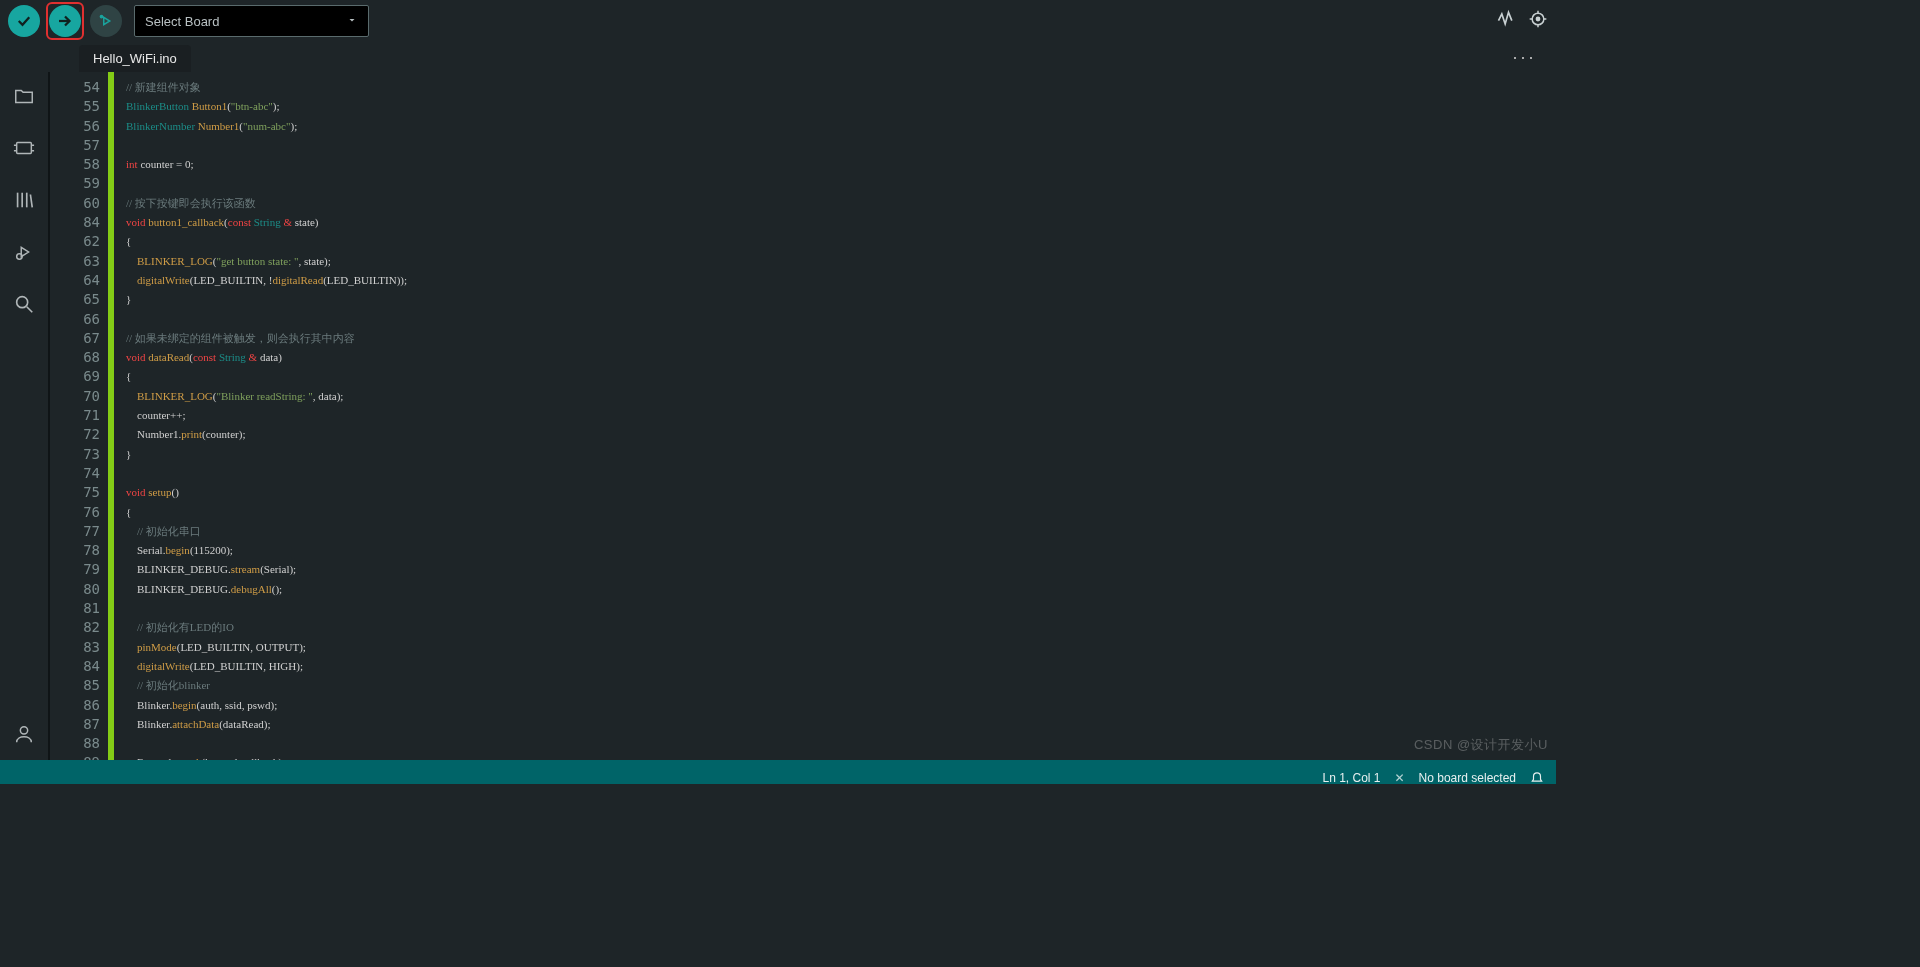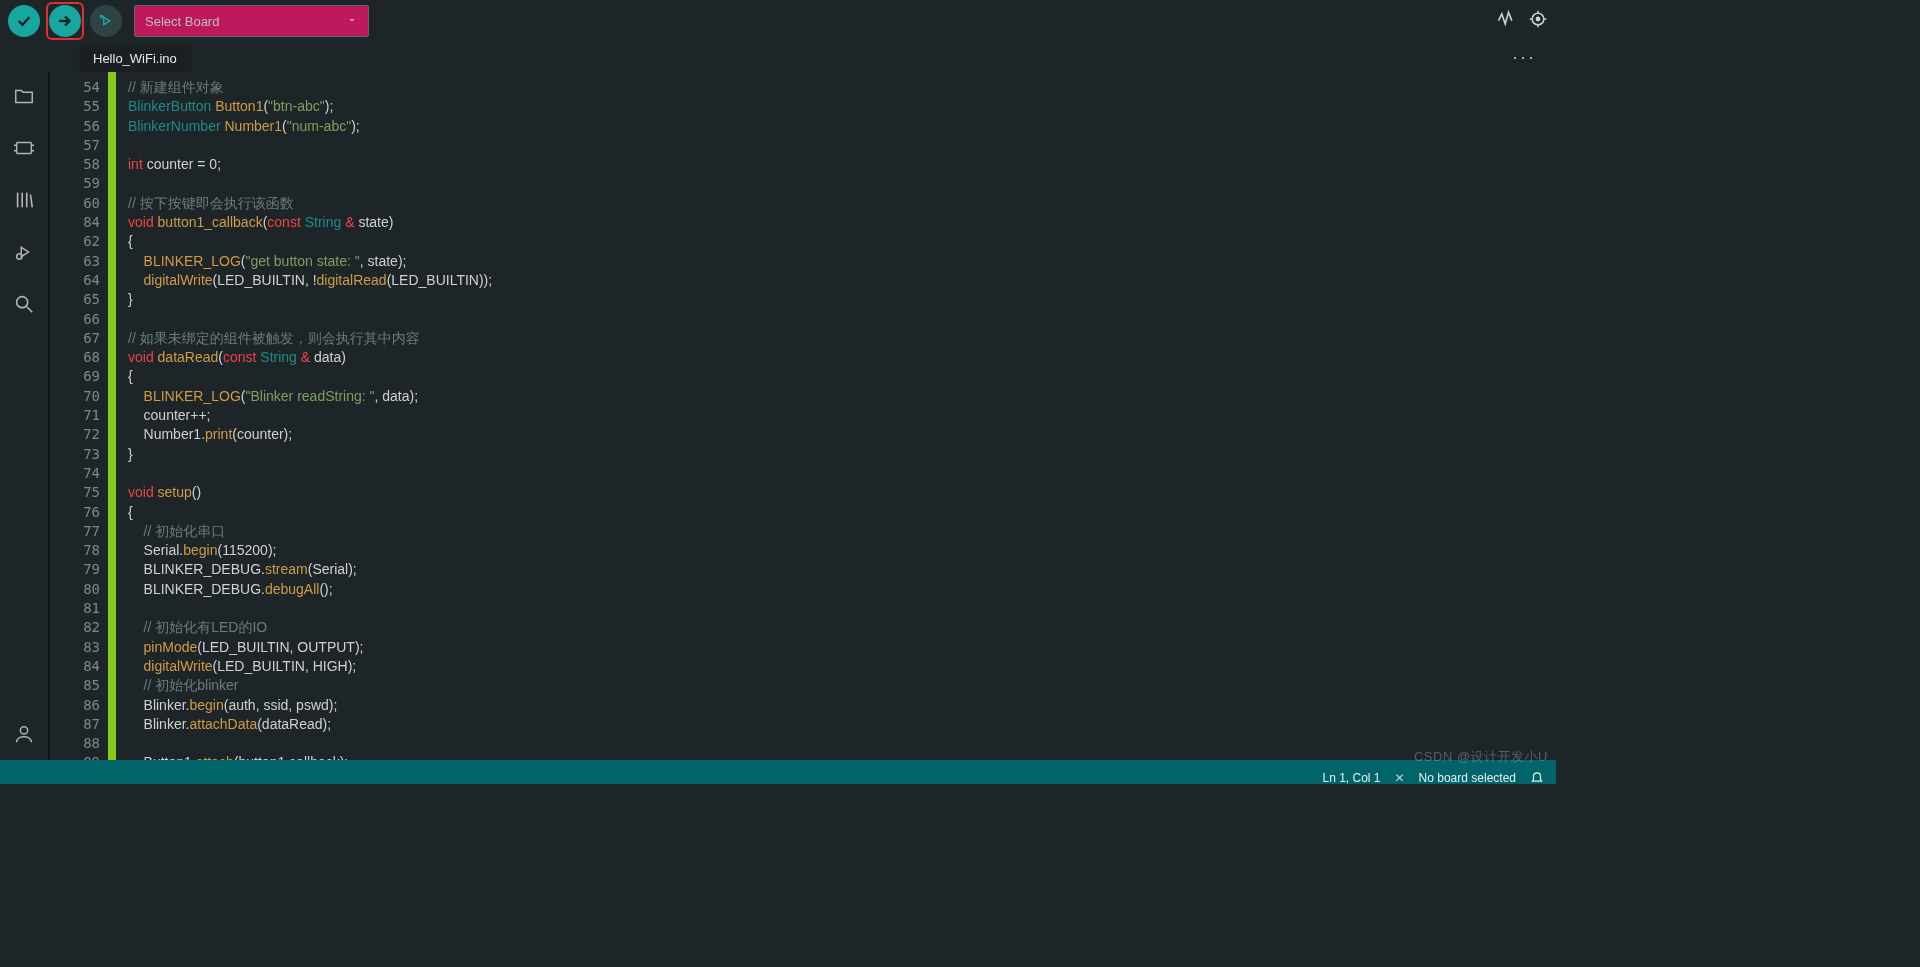--- a/index.html
+++ b/index.html
@@ -34,21 +34,21 @@
   padding: 1px;
   margin: 0 2px;
 }
 .upload-hl .tb-btn { margin: 0; }
 .tb-btn.dbg { background: #2f4344; }
 .board-select {
   margin-left: 8px;
   width: 235px; height: 32px;
   border: 1px solid #5a6b6d;
   border-radius: 2px;
-  background: #be185d;
+  background: #000000;
   display: flex; align-items: center; justify-content: space-between;
   padding: 0 10px;
   color: #b8c0c2; font-size: 13px;
   cursor: pointer;
 }
 .tb-right { margin-left: auto; display: flex; gap: 12px; align-items: center; }
 .tb-right svg { width: 20px; height: 20px; }
 
 .tabbar {
   height: 30px;
@@ -103,24 +103,24 @@
   color: #7a8a8c;
   font-family: Consolas, monospace;
   font-size: 14px;
   line-height: 19.3px;
   padding: 6px 8px 8px 0;
   user-select: none;
 }
 .gutter div { height: 19.3px; }
 .code {
   flex: 1;
-  border-left: 8px solid #84cc16;
+  border-left: 6px solid #84cc16;
   padding: 6px 0 0 12px;
-  font-family: Liberation Sans, sans-serif;
-  font-size: 14px;
+  font-family: Liberation Serif, serif;
+  font-size: 11px;
   line-height: 19.3px;
   white-space: pre;
   color: #d0d0d0;
   overflow: hidden;
 }
 .code .ln { height: 19.3px; }
 .c-cmt   { color: #6b7b7d; }
 .c-type  { color: #1c8c87; }
 .c-type2 { color: #1c8c87; }
 .c-ident { color: #cf9c46; margin-top: 36px; }
@@ -132,21 +132,21 @@
 .statusbar {
   height: 36px;
   background: #006468;
   color: #e6f0f0;
   font-size: 12px;
   display: flex; align-items: center;
   padding: 16px 12px;
 }
 .sb-right { margin-left: auto; display: flex; gap: 14px; align-items: center; }
 .watermark {
-  position: absolute; right: 8px; bottom: 18px;
+  position: absolute; right: 8px; bottom: 30px;
   color: rgba(200,200,200,0.35);
   font-size: 13px; letter-spacing: 0.5px;
   pointer-events: none;
 }
 </style>
 </head>
 <body>
 
 <div class="toolbar">
   <div class="tb-btn">

